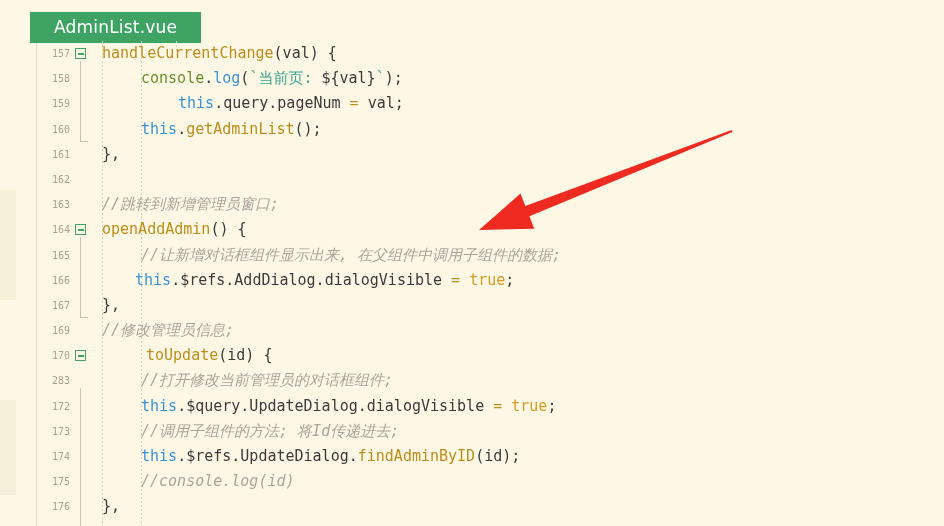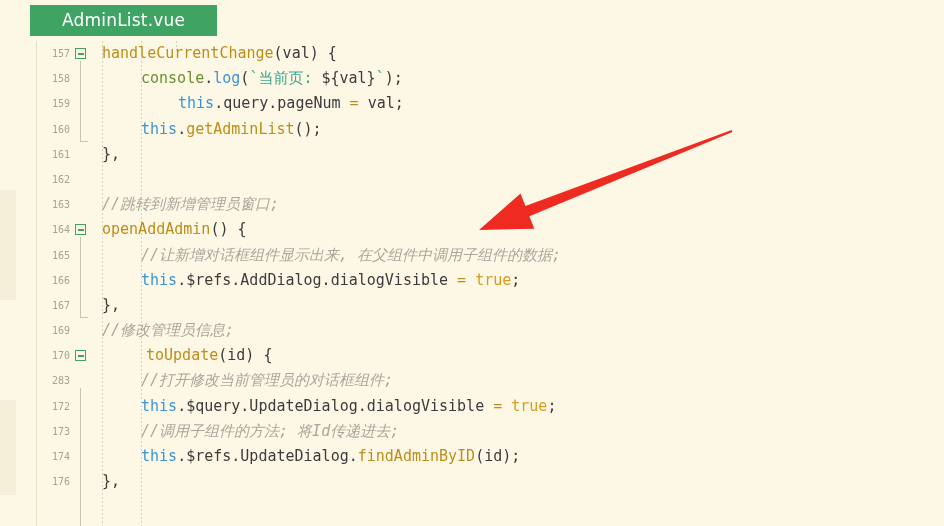--- a/index.html
+++ b/index.html
@@ -51,23 +51,23 @@
     position: absolute;
     left: 0;
     top: 0;
     width: 944px;
     height: 41px;
     background: #fdf8e6;
   }
   .tab {
     position: absolute;
     left: 30px;
-    top: 5px;
+    top: 12px;
     height: 31px;
-    padding: 0 32px;
+    padding: 0 24px;
     background: #3fa463;
     color: #ffffff;
     font-family: "DejaVu Sans", "Liberation Sans", sans-serif;
     font-size: 17px;
     line-height: 31px;
     white-space: nowrap;
     letter-spacing: 0.2px;
   }
 
   
@@ -233,21 +233,21 @@
           <div class="lineno">164</div>
           <div class="fold"></div>
           <div class="code" style="left: 102px;"><span class="t-fn">openAddAdmin</span><span class="t-plain">() {</span></div>
         </div>
         <div class="row">
           <div class="lineno">165</div>
           <div class="code" style="left: 141px;"><span class="t-comment">//让新增对话框组件显示出来, 在父组件中调用子组件的数据;</span></div>
         </div>
         <div class="row">
           <div class="lineno">166</div>
-          <div class="code" style="left: 141px; text-align: right;"><span class="t-this">this</span><span class="t-plain">.$refs.AddDialog.dialogVisible </span><span class="t-op">=</span><span class="t-plain"> </span><span class="t-kw">true</span><span class="t-plain">;</span></div>
+          <div class="code" style="left: 135px; text-align: right;"><span class="t-this">this</span><span class="t-plain">.$refs.AddDialog.dialogVisible </span><span class="t-op">=</span><span class="t-plain"> </span><span class="t-kw">true</span><span class="t-plain">;</span></div>
         </div>
         <div class="row">
           <div class="lineno">167</div>
           <div class="code" style="left: 102px;"><span class="t-plain">},</span></div>
         </div>
         <div class="row">
           <div class="lineno">169</div>
           <div class="code" style="left: 102px;"><span class="t-comment">//修改管理员信息;</span></div>
         </div>
         <div class="row">
@@ -263,20 +263,24 @@
           <div class="lineno">172</div>
           <div class="code" style="left: 141px;"><span class="t-this">this</span><span class="t-plain">.$query.UpdateDialog.dialogVisible </span><span class="t-op">=</span><span class="t-plain"> </span><span class="t-kw">true</span><span class="t-plain">;</span></div>
         </div>
         <div class="row">
           <div class="lineno">173</div>
           <div class="code" style="left: 141px;"><span class="t-comment">//调用子组件的方法; 将Id传递进去;</span></div>
         </div>
         <div class="row">
           <div class="lineno">174</div>
           <div class="code" style="left: 141px;"><span class="t-this">this</span><span class="t-plain">.$refs.UpdateDialog.</span><span class="t-fn">findAdminByID</span><span class="t-plain">(id);</span></div>
+        </div>
+        <div class="row">
+          <div class="lineno">175</div>
+          <div class="code" style="left: 141px;"><span class="t-comment">//console.log(id)</span></div>
         </div>
         <div class="row">
           <div class="lineno">176</div>
           <div class="code" style="left: 102px;"><span class="t-plain">},</span></div>
         </div>
       </div>
   </div>
 
   <svg id="arrow" viewBox="0 0 944 526">
     <g>

